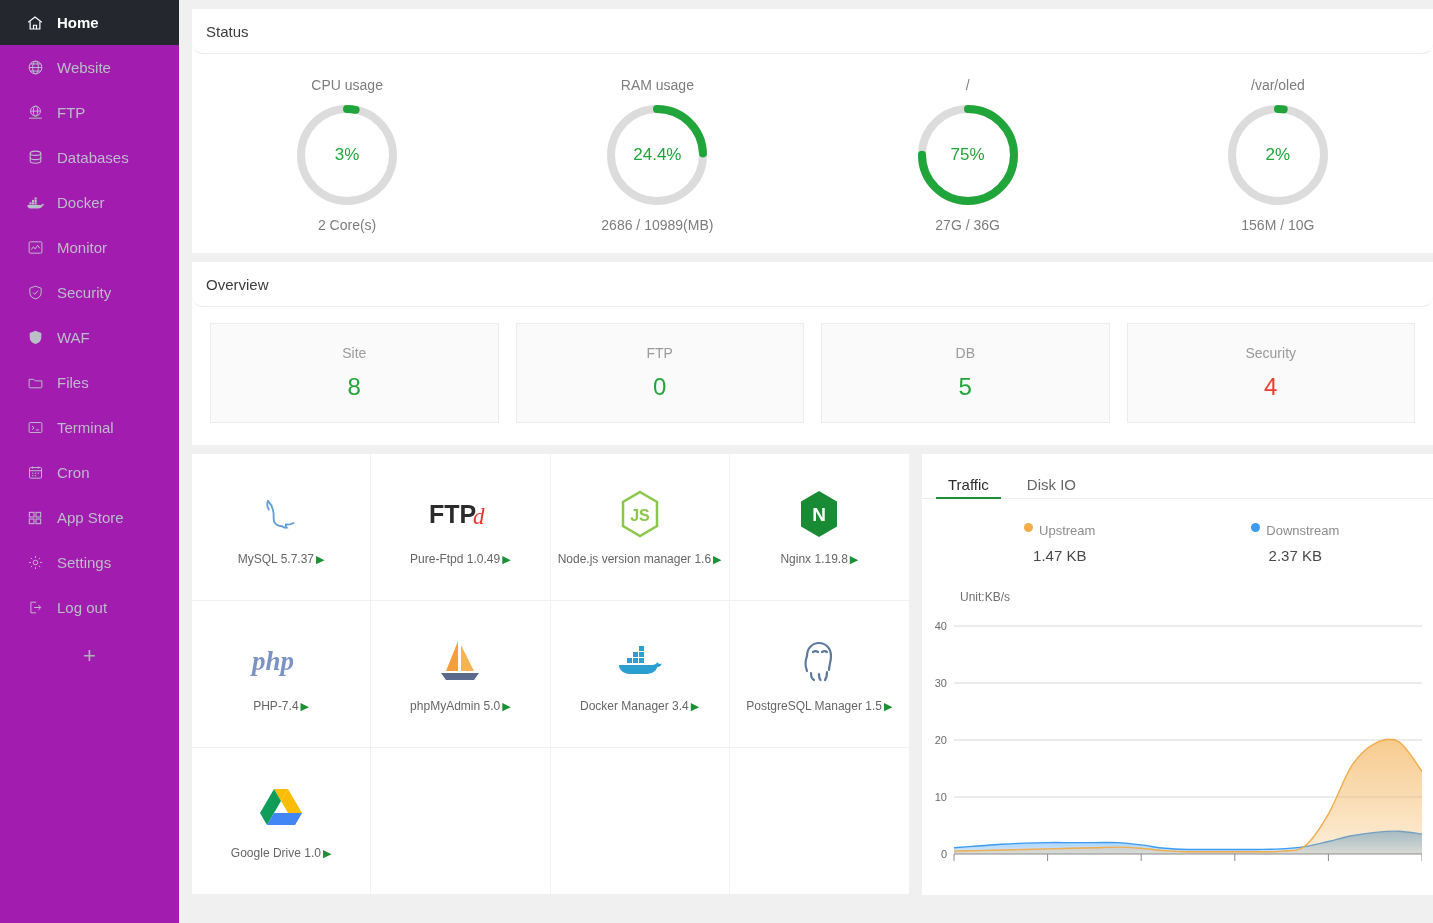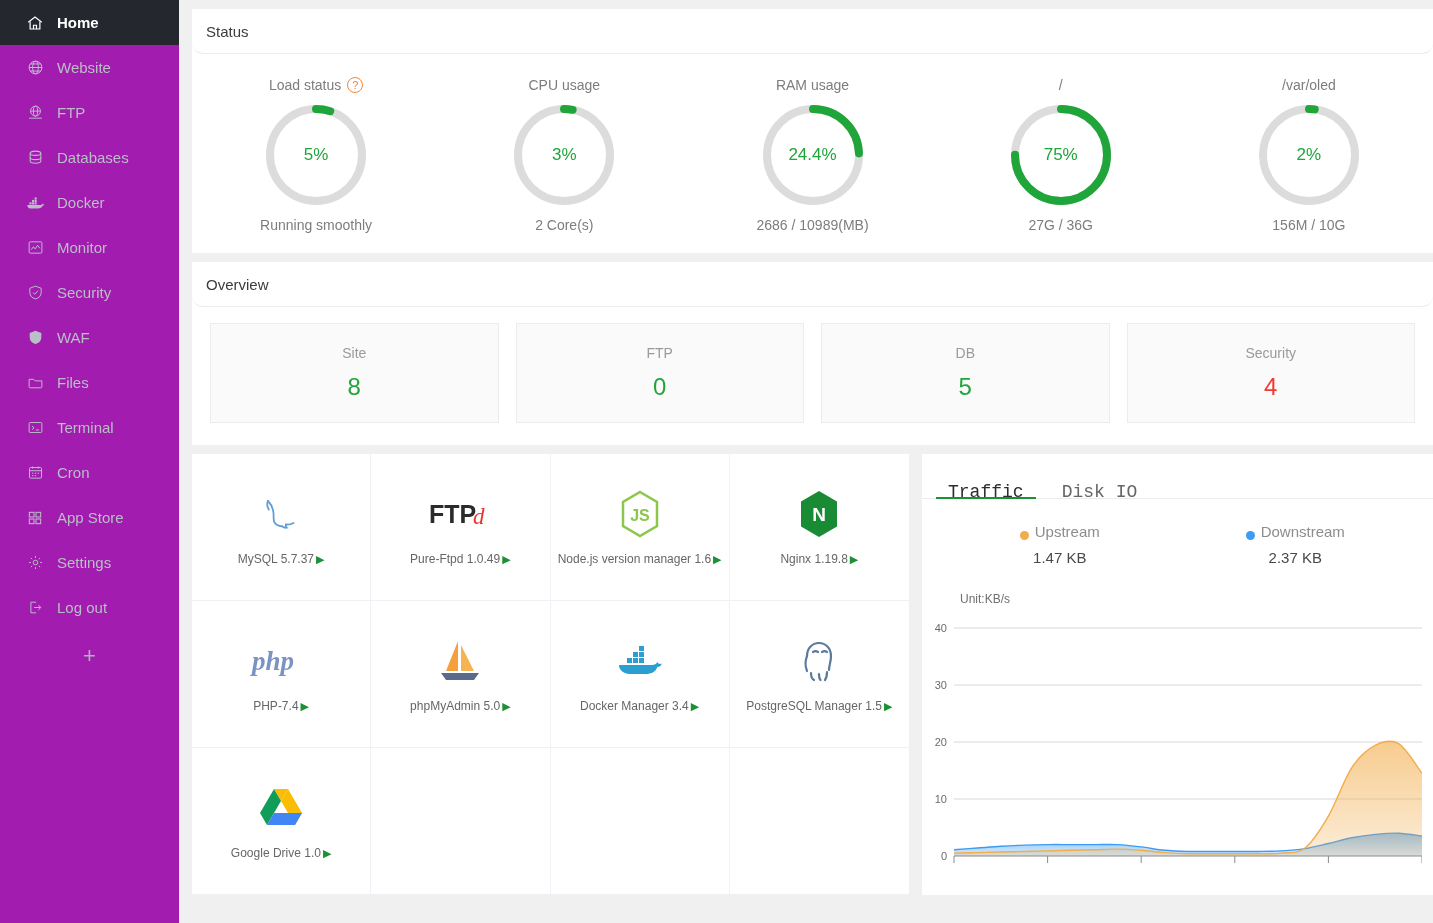--- a/index.html
+++ b/index.html
@@ -116,29 +116,29 @@
   .sw-ico { height: 52px; display: flex; align-items: center; justify-content: center; }
   .sw-name {
     margin-top: 12px; font-size: 12px; color: #666;
     display: flex; align-items: center; gap: 2px; white-space: nowrap;
   }
   .play { color: #1a9133; font-size: 11px; line-height: 1; }
 
   
   .tabs { display: flex; height: 45px; border-bottom: 1px solid #ececec; padding-left: 14px; }
   .tab {
-    padding: 16px 12px; height: 45px; line-height: 45px;
-    font-size: 18px; color: #666; cursor: pointer;
-    border-bottom: 2px solid transparent; margin-right: 14px; font-family: Liberation Mono, monospace;
+    padding: 8px 12px; height: 45px; line-height: 45px;
+    font-size: 15px; color: #666; cursor: pointer;
+    border-bottom: 2px solid transparent; margin-right: 14px;
   }
   .tab.active { color: #2d2d2d; border-bottom-color: #1a9133; }
   .tf-stats { display: flex; padding: 24px 20px 0 20px; }
   .tf-stat { flex: 1 1 0; text-align: center; }
   .tf-stat.right { text-align: right; padding-right: 20px; }
-  .tf-lbl { font-size: 15px; color: #8d8d8d; display: flex; align-items: flex-end; justify-content: center; gap: 6px; }
+  .tf-lbl { font-size: 13px; color: #8d8d8d; display: flex; align-items: flex-start; justify-content: center; gap: 6px; }
   .tf-stat.right .tf-lbl { justify-content: flex-end; }
   .dot { width: 9px; height: 9px; border-radius: 50%; display: inline-block; }
   .tf-val { margin-top: 9px; font-size: 15px; color: #4a4a4a; }
   .tf-unit { font-size: 12px; color: #707070; padding: 26px 0 0 38px; }
   .chart-area { position: relative; width: 100%; height: 272px; }
   .chart-area svg { display: block; }
 </style>
 </head>
 <body>
 
@@ -307,34 +307,20 @@
   </nav>
 
   <main class="main">
 
     <section class="panel status-panel">
       <div class="panel-head">
         <span class="panel-title">Status</span>
       </div>
       <div class="gauges">
 
-        <div class="gauge">
-          <div class="gauge-title">
-            <span>Load status</span>
-            <span class="help-icon">?</span>
-          </div>
-          <div class="ring-wrap">
-            <svg width="104" height="104" viewBox="0 0 104 104">
-              <circle cx="52" cy="52" r="46" fill="none" stroke="#dcdcdc" stroke-width="8"></circle>
-              <circle cx="52" cy="52" r="46" fill="none" stroke="#20a53a" stroke-width="8" stroke-linecap="round" stroke-dasharray="14.45 274.6" transform="rotate(-90 52 52)"></circle>
-            </svg>
-            <div class="ring-val">5%</div>
-          </div>
-          <div class="gauge-sub">Running smoothly</div>
-        </div>
 
         <div class="gauge">
           <div class="gauge-title">
             <span>CPU usage</span>
           </div>
           <div class="ring-wrap">
             <svg width="104" height="104" viewBox="0 0 104 104">
               <circle cx="52" cy="52" r="46" fill="none" stroke="#dcdcdc" stroke-width="8"></circle>
               <circle cx="52" cy="52" r="46" fill="none" stroke="#20a53a" stroke-width="8" stroke-linecap="round" stroke-dasharray="8.67 280.4" transform="rotate(-90 52 52)"></circle>
             </svg>

